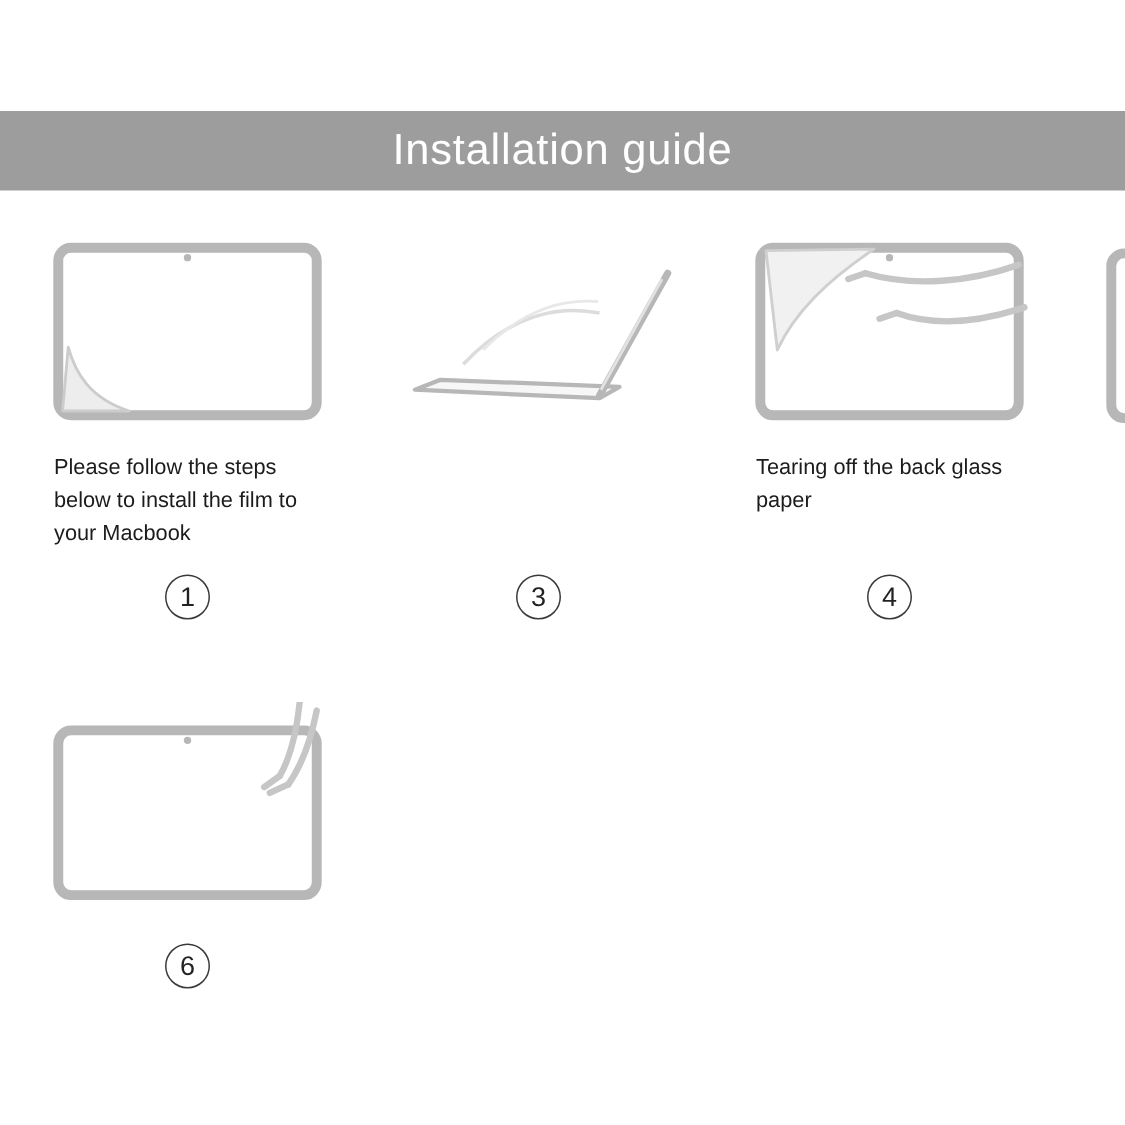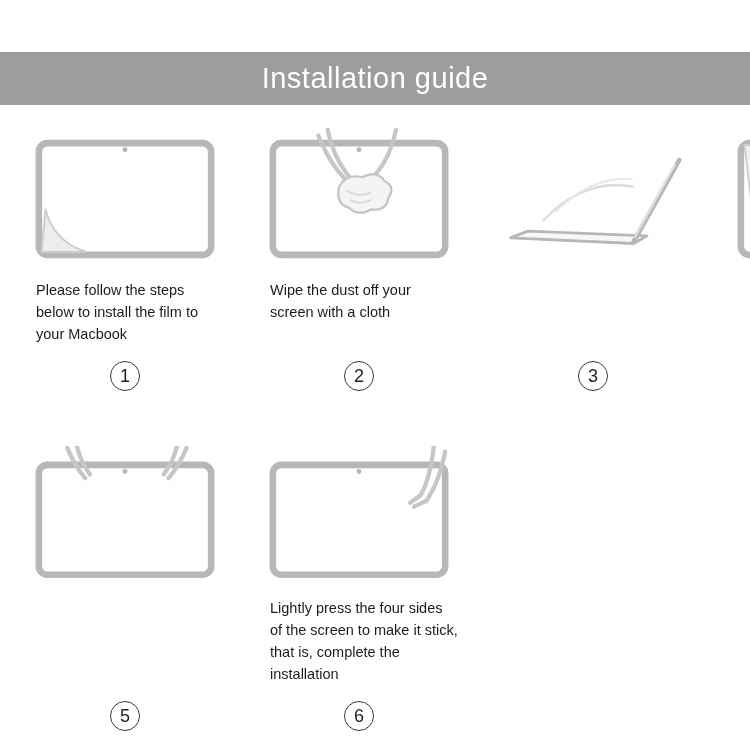--- a/index.html
+++ b/index.html
@@ -4,21 +4,21 @@
 <style>
   * { box-sizing: border-box; }
   html, body { margin: 0; padding: 0; }
   body {
     width: 750px; height: 750px;
     background: #ffffff;
     font-family: "Liberation Sans", sans-serif;
     overflow: hidden;
   }
   .banner {
-    margin-top: 52px;
+    margin-top: 74px;
     height: 53px;
     background: #9d9d9d;
     display: flex; align-items: center; justify-content: center;
   }
   .banner-title {
     color: #ffffff;
     font-size: 29px;
     font-weight: 400;
     letter-spacing: 0.5px;
   }
@@ -76,39 +76,20 @@
           <circle cx="105" cy="23" r="2.6" fill="#b7b7b7"></circle>
           <path d="M17 131 L64 131 C36 122 26 104 21 86 Z" fill="#ededed" stroke="#cccccc" stroke-width="2" stroke-linejoin="round"></path>
         </svg>
       </div>
       <p class="caption">Please follow the steps below to install the film to your Macbook</p>
       <div class="num-wrap">
         <span class="num">1</span>
       </div>
     </div>
 
-    <div class="step">
-      <div class="illu">
-        <svg viewBox="0 0 210 150">
-          <rect x="14" y="16" width="182" height="118" rx="9" fill="#ffffff" stroke="#b7b7b7" stroke-width="7"></rect>
-          <circle cx="105" cy="23" r="2.6" fill="#b7b7b7"></circle>
-          <g stroke="#c6c6c6" fill="none" stroke-width="4.5" stroke-linecap="round">
-            <path d="M72 2 C77 26 86 42 97 54"></path>
-            <path d="M144 2 C139 26 128 46 113 58"></path>
-            <path d="M62 8 C70 28 80 44 92 56"></path>
-          </g>
-          <path d="M84 62 q8 -14 24 -10 q16 -8 24 4 q12 6 4 18 q-2 14 -18 12 q-14 8 -24 -2 q-14 -4 -10 -22 Z" fill="#f4f4f4" stroke="#c6c6c6" stroke-width="2.5"></path>
-          <path d="M92 66 q12 8 26 2 M96 76 q10 6 22 0" stroke="#d8d8d8" stroke-width="2" fill="none"></path>
-        </svg>
-      </div>
-      <p class="caption">Wipe the dust off your screen with a cloth</p>
-      <div class="num-wrap">
-        <span class="num">2</span>
-      </div>
-    </div>
 
     <div class="step">
       <div class="illu">
         <svg viewBox="0 0 210 150">
           <path d="M18 116 L148 122 L162 114 L36 109 Z" fill="#f7f7f7" stroke="#b7b7b7" stroke-width="3" stroke-linejoin="round"></path>
           <path d="M148 120 L196 34" stroke="#b7b7b7" stroke-width="5" stroke-linecap="round"></path>
           <path d="M149 116 L192 38" stroke="#e2e2e2" stroke-width="2"></path>
           <path d="M52 98 Q96 52 148 62" stroke="#dcdcdc" stroke-width="2.5" fill="none"></path>
           <path d="M66 88 Q104 50 147 54" stroke="#e8e8e8" stroke-width="2" fill="none"></path>
         </svg>
@@ -124,20 +105,21 @@
           <rect x="14" y="16" width="182" height="118" rx="9" fill="#ffffff" stroke="#b7b7b7" stroke-width="7"></rect>
           <circle cx="105" cy="23" r="2.6" fill="#b7b7b7"></circle>
           <path d="M18 18 L94 17 C60 40 38 62 26 88 Z" fill="#f1f1f1" stroke="#cfcfcf" stroke-width="2" stroke-linejoin="round"></path>
           <g stroke="#c6c6c6" fill="none" stroke-width="4.5" stroke-linecap="round">
             <path d="M196 28 C162 40 122 44 88 34"></path>
             <path d="M200 58 C170 68 138 72 110 62"></path>
             <path d="M88 34 l-12 4 M110 62 l-12 4"></path>
           </g>
         </svg>
       </div>
+      <p class="caption">Tearing off the back glass paper</p>
       <div class="num-wrap">
         <span class="num">4</span>
       </div>
     </div>
 
     <div class="step">
       <div class="illu">
         <svg viewBox="0 0 210 150">
           <rect x="14" y="20" width="182" height="116" rx="9" fill="#ffffff" stroke="#b7b7b7" stroke-width="7"></rect>
           <circle cx="105" cy="27" r="2.6" fill="#b7b7b7"></circle>
@@ -160,20 +142,19 @@
           <rect x="14" y="20" width="182" height="116" rx="9" fill="#ffffff" stroke="#b7b7b7" stroke-width="7"></rect>
           <circle cx="105" cy="27" r="2.6" fill="#b7b7b7"></circle>
           <g stroke="#c6c6c6" fill="none" stroke-width="4.5" stroke-linecap="round">
             <path d="M184 0 C182 20 178 38 170 52"></path>
             <path d="M196 6 C192 26 186 44 176 58"></path>
             <path d="M170 52 l-11 8"></path>
             <path d="M176 58 l-13 6"></path>
           </g>
         </svg>
       </div>
-      <p class="caption">Lightly press the four sides of the screen to make it stick, that is, complete the installation</p>
       <div class="num-wrap">
         <span class="num">6</span>
       </div>
     </div>
 
   </div>
 </div>
 
 </body></html>

